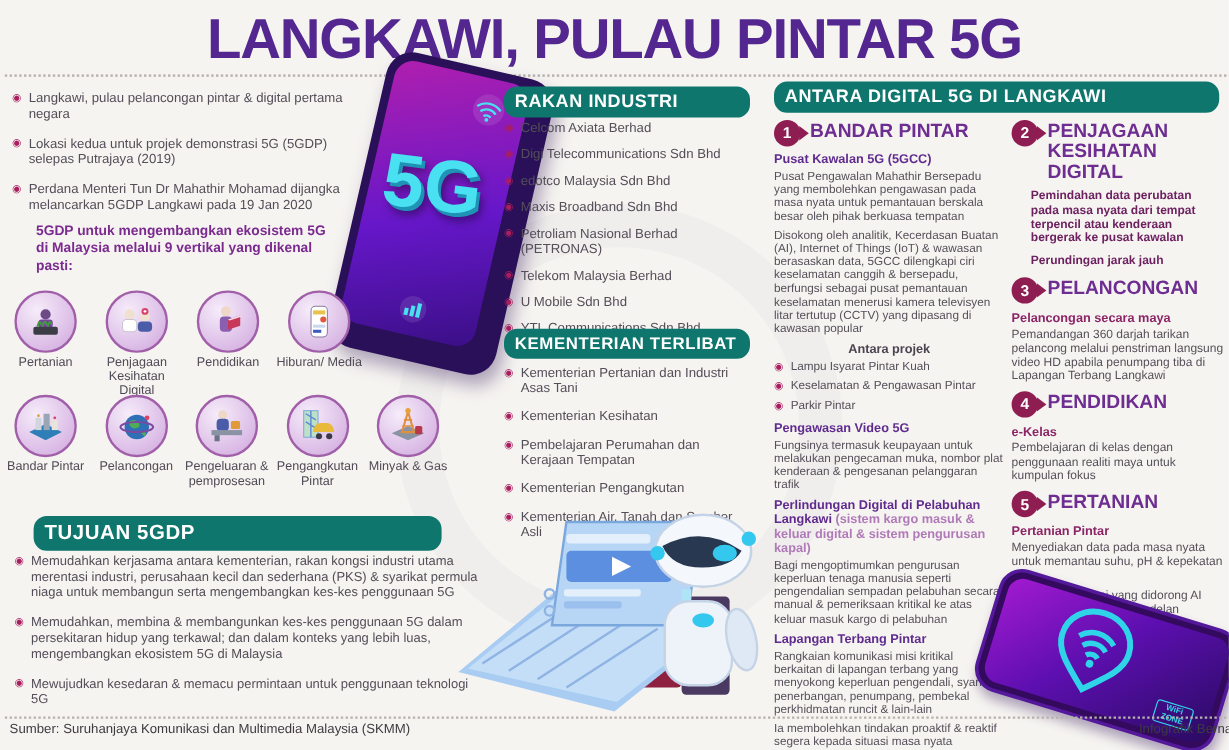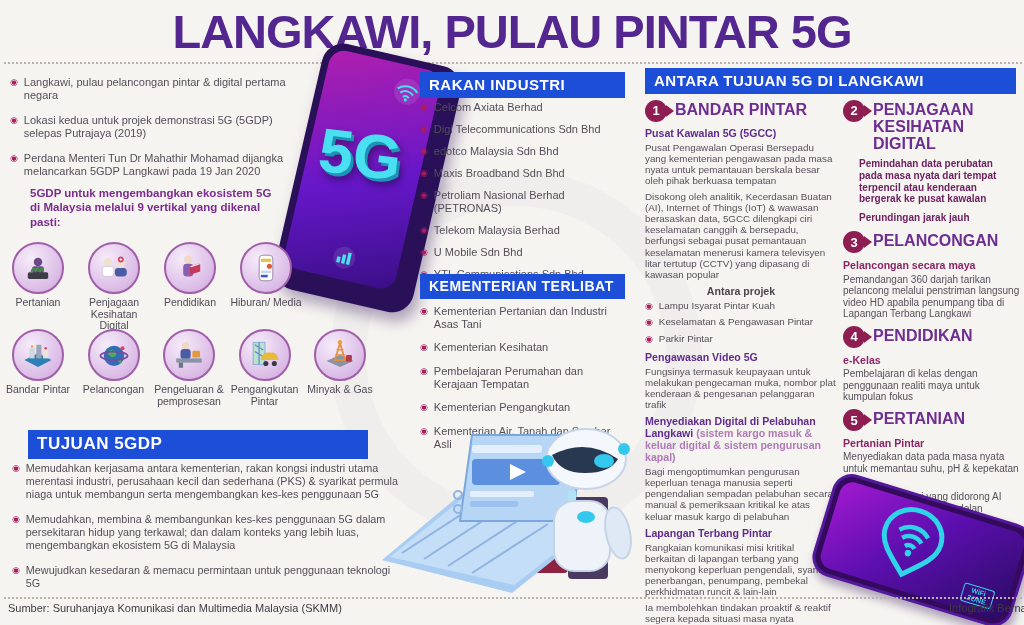--- a/index.html
+++ b/index.html
@@ -24,22 +24,22 @@
   
   .vrow{position:absolute;display:flex;}
   .vrow1{left:2px;top:242px;width:300px;justify-content:space-between;}
   .vrow2{left:2px;top:329px;width:374px;justify-content:space-between;}
   .vitem{width:72px;text-align:center;}
   .vcircle{width:48px;height:48px;margin:0 auto;border-radius:50%;border:2px solid #a05fa8;
            background:radial-gradient(circle at 35% 30%,#f6ecfa,#cfa6dd);display:flex;
            align-items:center;justify-content:center;overflow:hidden;}
   .vlabel{margin-top:3px;font-size:10.5px;line-height:1.1;color:#4f4a55;}
   
-  .hbar{position:absolute;background:#1d4ed8;color:#ffffff;font-weight:bold;
-        padding:4px 9px 5px;letter-spacing:0.5px;}
+  .hbar{position:absolute;background:#0f766e;color:#ffffff;font-weight:bold;
+        padding:4px 9px 5px;letter-spacing:0.5px;border-radius:11px;}
   .hbar-tujuan{left:28px;top:430px;width:322px;font-size:17px;}
   .hbar-rakan{left:420px;top:72px;width:187px;font-size:15px;}
   .hbar-kem{left:420px;top:274px;width:187px;font-size:14px;}
   .hbar-projek{left:645px;top:68px;width:353px;font-size:15px;}
   
   .tujuan-list{position:absolute;left:12px;top:462px;width:392px;font-size:10.8px;line-height:1.2;}
   .tujuan-list .bi{margin-bottom:12px;}
   
   .rakan-list{position:absolute;left:420px;top:101px;width:205px;font-size:11px;line-height:1.2;}
   .rakan-list .bi{margin-bottom:8.5px;}
@@ -341,48 +341,48 @@
     <path d="M180 30 q34 -18 66 4 q-8 14 -33 14 q-25 0 -33 -18z" fill="#273850"></path>
     <ellipse cx="232" cy="36" rx="10" ry="7" fill="#35c8ef"></ellipse>
     <circle cx="176" cy="36" r="6" fill="#35c8ef"></circle>
     <circle cx="252" cy="24" r="6" fill="#35c8ef"></circle>
     <rect x="196" y="66" width="8" height="10" fill="#aee4f5"></rect>
     <rect x="182" y="76" width="56" height="70" rx="20" fill="#eef3fa" stroke="#c5d3e6" stroke-width="2"></rect>
     <ellipse cx="246" cy="108" rx="12" ry="26" fill="#dfe9f5" stroke="#c5d3e6" stroke-width="2" transform="rotate(-12 246 108)"></ellipse>
     <ellipse cx="214" cy="92" rx="9" ry="6" fill="#35c8ef"></ellipse>
   </svg>
 
-  <div class="hbar hbar-projek">ANTARA TUJUAN 5G DI LANGKAWI</div>
+  <div class="hbar hbar-projek">ANTARA DIGITAL 5G DI LANGKAWI</div>
 
   <div class="colA">
     <div class="sec-head">
       <span class="num-badge">1</span>
       <span class="sec-title">BANDAR PINTAR</span>
     </div>
     <div class="sub-p">Pusat Kawalan 5G (5GCC)</div>
-    <p class="p">Pusat Pengawalan Operasi Bersepadu yang kementerian pengawasan pada masa nyata untuk pemantauan berskala besar oleh pihak berkuasa tempatan</p>
+    <p class="p">Pusat Pengawalan Mahathir Bersepadu yang membolehkan pengawasan pada masa nyata untuk pemantauan berskala besar oleh pihak berkuasa tempatan</p>
     <p class="p">Disokong oleh analitik, Kecerdasan Buatan (AI), Internet of Things (IoT) &amp; wawasan berasaskan data, 5GCC dilengkapi ciri keselamatan canggih &amp; bersepadu, berfungsi sebagai pusat pemantauan keselamatan menerusi kamera televisyen litar tertutup (CCTV) yang dipasang di kawasan popular</p>
     <div class="sub-g">Antara projek</div>
     <div class="mini-list">
       <div class="bi">
           <span class="bd">◉</span>
           <span>Lampu Isyarat Pintar Kuah</span>
         </div>
       <div class="bi">
           <span class="bd">◉</span>
           <span>Keselamatan &amp; Pengawasan Pintar</span>
         </div>
       <div class="bi">
           <span class="bd">◉</span>
           <span>Parkir Pintar</span>
         </div>
     </div>
     <div class="sub-p">Pengawasan Video 5G</div>
     <p class="p">Fungsinya termasuk keupayaan untuk melakukan pengecaman muka, nombor plat kenderaan &amp; pengesanan pelanggaran trafik</p>
-    <div class="sub-p"><span>Menyediakan Digital di Pelabuhan Langkawi</span> <span class="note">(sistem kargo masuk &amp; keluar digital &amp; sistem pengurusan kapal)</span></div>
+    <div class="sub-p"><span>Perlindungan Digital di Pelabuhan Langkawi</span> <span class="note">(sistem kargo masuk &amp; keluar digital &amp; sistem pengurusan kapal)</span></div>
     <p class="p">Bagi mengoptimumkan pengurusan keperluan tenaga manusia seperti pengendalian sempadan pelabuhan secara manual &amp; pemeriksaan kritikal ke atas keluar masuk kargo di pelabuhan</p>
     <div class="sub-p">Lapangan Terbang Pintar</div>
     <p class="p">Rangkaian komunikasi misi kritikal berkaitan di lapangan terbang yang menyokong keperluan pengendali, syarikat penerbangan, penumpang, pembekal perkhidmatan runcit &amp; lain-lain</p>
     <p class="p">Ia membolehkan tindakan proaktif &amp; reaktif segera kepada situasi masa nyata</p>
   </div>
 
   <div class="colB">
     <div class="sec-head">
       <span class="num-badge">2</span>
       <span class="sec-title">PENJAGAAN KESIHATAN DIGITAL</span>

